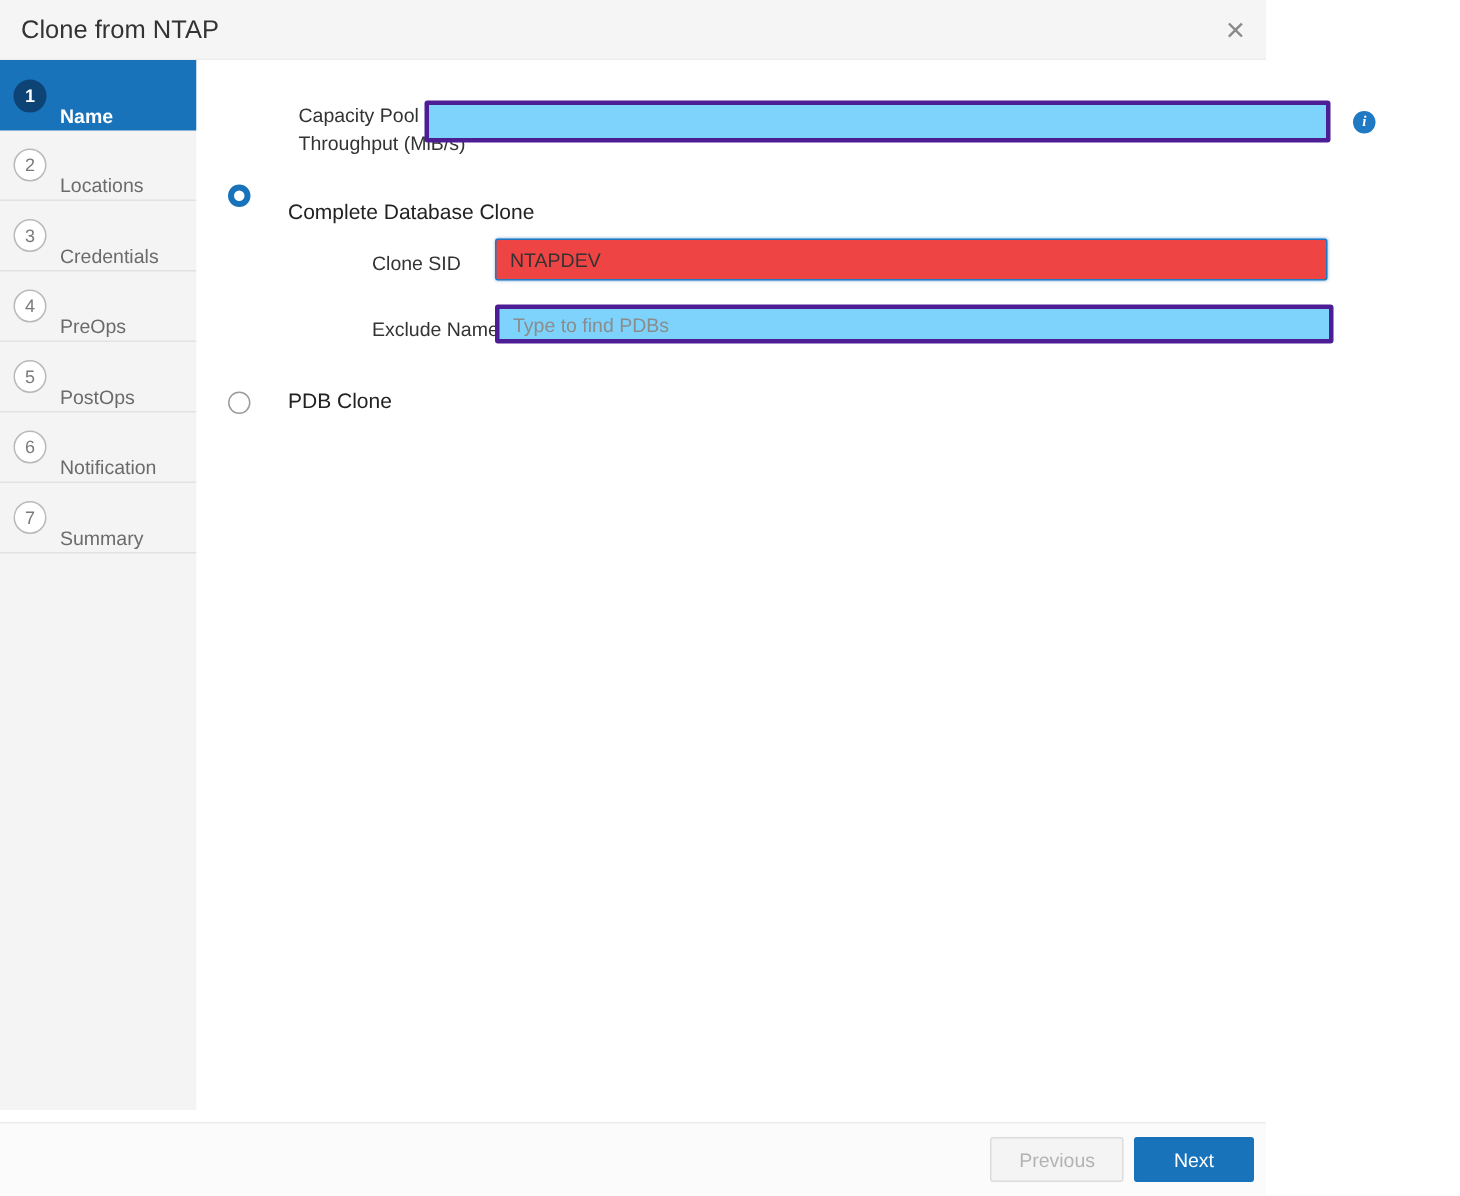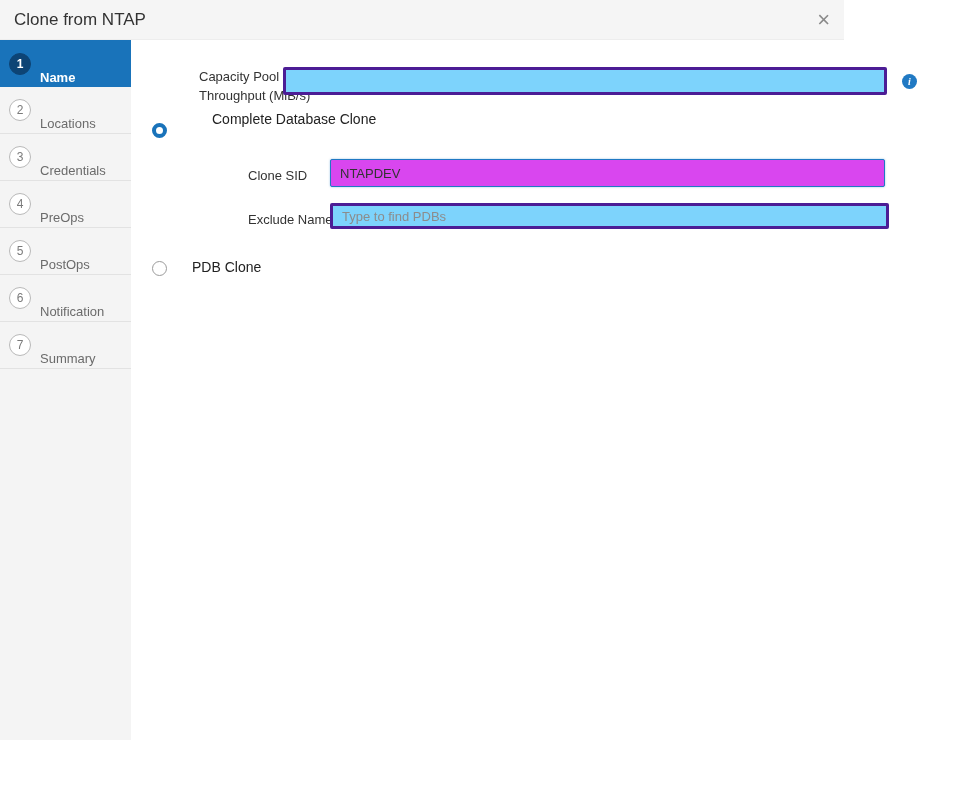--- a/index.html
+++ b/index.html
@@ -125,21 +125,21 @@
     padding: 0 9px;
     box-sizing: border-box;
     background: #7dd3fc;
     outline: none;
   }
   .txt-input::placeholder { color: #8c8c8c; }
   .in-capacity { left: 152px; top: 27px; width: 604px; }
   .in-clone-sid {
     left: 199px; top: 119px; width: 555px;
     border: 1px solid #2079c3;
-    background: #d946ef;
+    background: #ef4444;
     box-shadow: 0 0 2px rgba(32,121,195,.5);
   }
   .in-exclude { left: 199px; top: 163px; width: 559px; height: 26px; }
 
   .info-icon {
     position: absolute;
     left: 771px; top: 34px;
     width: 15px; height: 15px;
     border-radius: 50%;
     background: #2079c3;
@@ -166,21 +166,21 @@
   .radio.unselected { border: 1px solid #9b9b9b; }
   .rad-complete { left: 21px; top: 83px; }
   .rad-pdb      { left: 21px; top: 221px; }
 
   .radio-label {
     position: absolute;
     font-size: 14px;
     color: #222222;
     cursor: pointer;
   }
-  .rlbl-complete { left: 61px; top: 71px; margin-left: 20px; }
+  .rlbl-complete { left: 61px; top: 93px; }
   .rlbl-pdb      { left: 61px; top: 219px; }
 
   
   .dlg-footer {
     position: absolute;
     left: 0; right: 0; bottom: 0;
     height: 49px;
     background: #fbfbfb;
     border-top: 1px solid #ececec;
     display: flex;
@@ -265,14 +265,18 @@
     <input class="txt-input in-clone-sid" type="text" value="NTAPDEV" style="">
 
     <div class="field-label lbl-exclude">Exclude Name</div>
     <input class="txt-input in-exclude" type="text" placeholder="Type to find PDBs" style="">
 
     <span class="radio unselected rad-pdb"></span>
     <span class="radio-label rlbl-pdb">PDB Clone</span>
 
   </div>
 
+  <div class="dlg-footer">
+    <button class="btn btn-previous" disabled="">Previous</button>
+    <button class="btn btn-next">Next</button>
+  </div>
 
 </div>
 
 </body></html>

